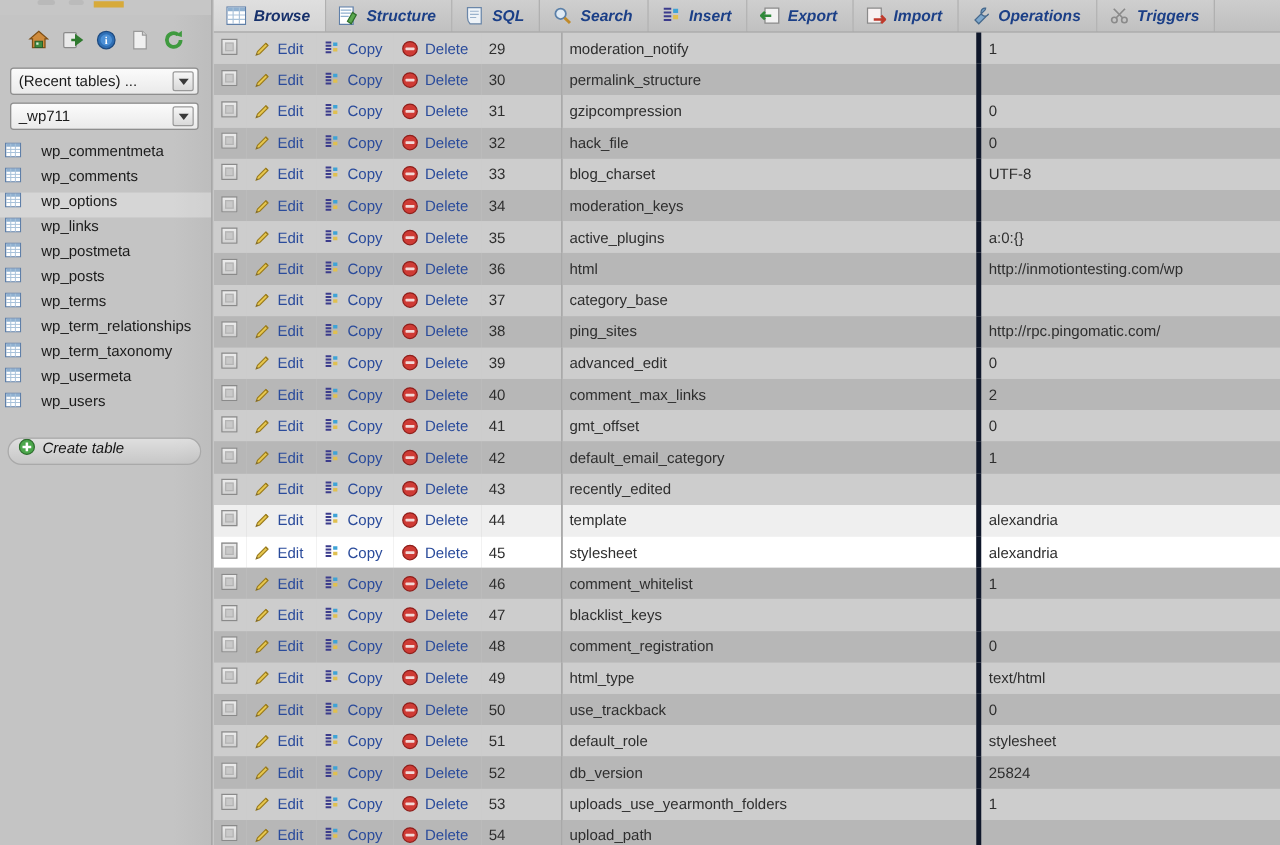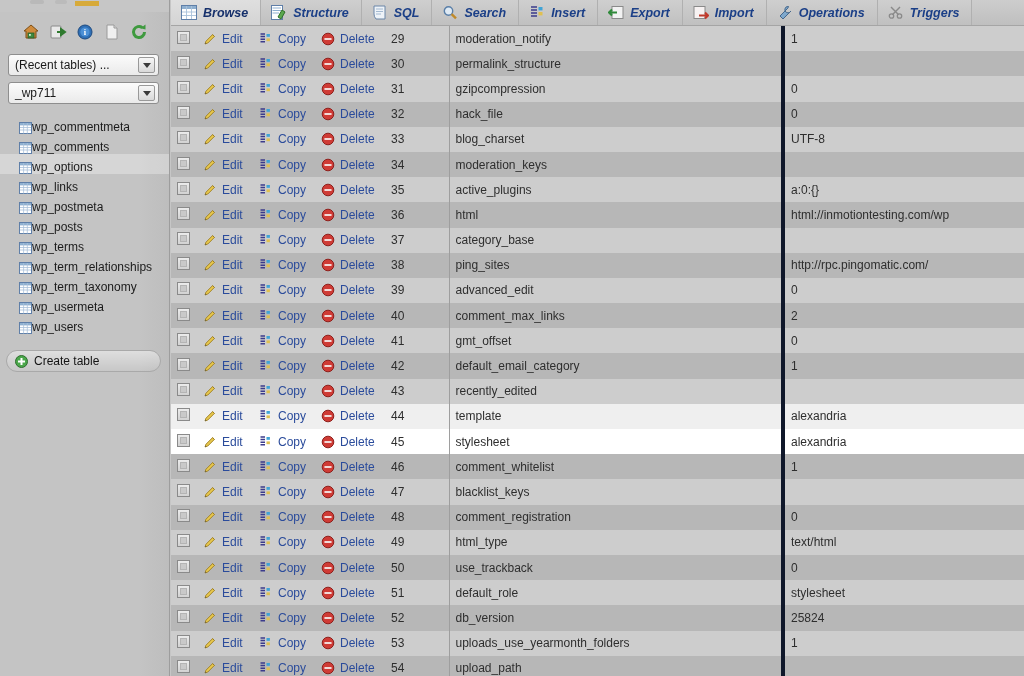--- a/index.html
+++ b/index.html
@@ -65,38 +65,39 @@
     display:flex; align-items:center; justify-content:center;
   }
   .sb-select .arrowbox i {
     display:block; width:0;height:0;
     border-left:4px solid transparent; border-right:4px solid transparent;
     border-top:5px solid #3a3a3a;
   }
 
   #table-list { margin-top: 10px; }
   .tbl-item {
-    height: 20px; display: flex; align-items: flex-end;
-    padding-left: 19px; gap: 0;
+    height: 20px; display: flex; align-items: flex-start;
+    padding-left: 4px; gap: 16px;
     font-size: 12px; color: #1b1b1b; cursor: pointer;
     white-space: nowrap;
   }
   .tbl-item.active { background: rgba(255,255,255,0.30); }
   .tbl-ico { width: 13px; height: 12px; flex: 0 0 13px; }
 
   #create-table {
     margin: 16px 8px 0 6px;
     height: 22px;
     border: 1px solid #a9a9a9;
     border-radius: 11px;
     background: linear-gradient(to bottom, rgba(255,255,255,.45), rgba(255,255,255,.05));
-    display: flex; align-items: center; gap: 6px;
+    display: flex; gap: 6px;
     padding-left: 8px;
     font-size: 12px; color: #141414;
     cursor: pointer;
+    font-style: italic;
   }
 
   
   #content {
     position: absolute; left: 171px; top: 0;
     width: 853px; height: 676px;
     background: #c9c9c9;
     overflow: hidden;
   }
 
@@ -752,21 +753,21 @@
                   <svg width="14" height="14" viewBox="0 0 14 14">
                     <circle cx="7" cy="7" r="5.8" fill="#cf3b35" stroke="#8e1f1b"></circle>
                     <rect x="3.4" y="6" width="7.2" height="2.1" rx="0.6" fill="#f2d9d7"></rect>
                   </svg>
                 </span>
                 <span class="lbl">Delete</span>
               </span>
             </td>
             <td class="c-id">36</td>
             <td class="c-name">html</td>
-            <td class="c-val">html://inmotiontesting.com/wp</td>
+            <td class="c-val">http://inmotiontesting.com/wp</td>
           </tr>
           <tr class="odd">
             <td class="c-chk"><span class="chk"><i></i></span></td>
             <td class="c-edit">
               <span class="act">
                 <span>
                   <svg width="14" height="14" viewBox="0 0 14 14">
                     <path d="M2 12 L3 9.2 L9.6 2.6 L11.4 4.4 L4.8 11 Z" fill="#e8c84e" stroke="#9b7c1e" stroke-width="0.9"></path>
                     <path d="M9.6 2.6 L11.4 4.4" stroke="#9b7c1e"></path>
                     <path d="M2 12 L3.3 11.6 L2.4 10.7 Z" fill="#555"></path>

